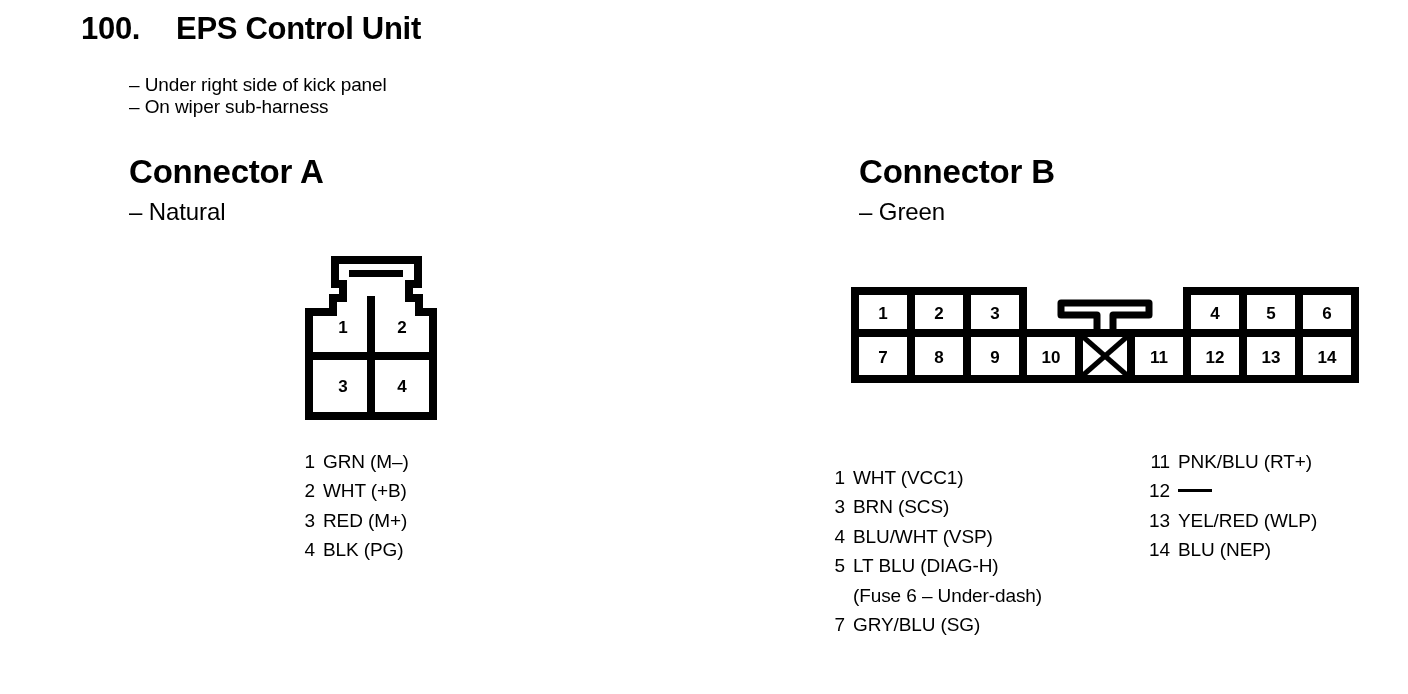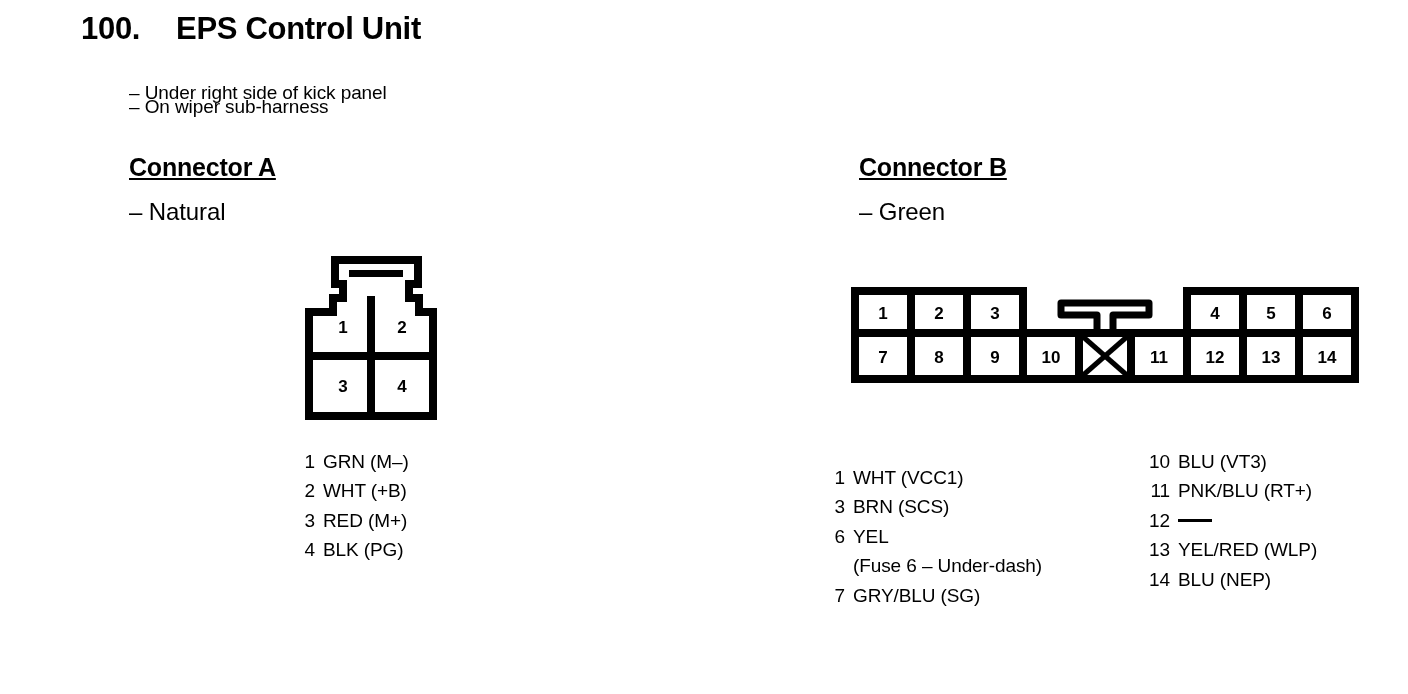--- a/index.html
+++ b/index.html
@@ -31,30 +31,29 @@
     margin-left: 48px;
   }
   #page-title .num { display: inline-block; width: 95px; }
 
   .loc-line {
     left: 129px;
     font-size: 19px;
     white-space: nowrap;
     letter-spacing: -0.1px;
   }
-  #location-line-1 { top: 82px; }
+  #location-line-1 { top: 74px; }
   #location-line-2 { top: 96px; }
 
   
   .conn-heading {
-    font-size: 25px;
+    font-size: 33px;
     font-weight: bold;
     white-space: nowrap;
     letter-spacing: -0.2px;
-    text-decoration: underline;
   }
   .conn-sub {
     font-size: 24px;
     white-space: nowrap;
     letter-spacing: -0.1px;
   }
   #connector-a-heading { left: 129px; top: 153px; }
   #connector-a-color   { left: 129px; top: 198px; }
   #connector-b-heading { left: 859px; top: 153px; }
   #connector-b-color   { left: 859px; top: 198px; }
@@ -240,24 +239,24 @@
     <text class="cell-num-b" x="308" y="76">11</text>
     <text class="cell-num-b" x="364" y="76">12</text>
     <text class="cell-num-b" x="420" y="76">13</text>
     <text class="cell-num-b" x="476" y="76">14</text>
   </svg>
 </div>
 
 <div class="abs pin-list" id="connector-b-pins-left">
   <span class="pin-row"><span class="pin-no">1</span><span class="pin-desc">WHT (VCC1)</span></span>
   <span class="pin-row"><span class="pin-no">3</span><span class="pin-desc">BRN (SCS)</span></span>
-  <span class="pin-row"><span class="pin-no">6</span><span class="pin-desc">YEL</span></span>
+  <span class="pin-row"><span class="pin-no">4</span><span class="pin-desc">BLU/WHT (VSP)</span></span>
+  <span class="pin-row"><span class="pin-no">5</span><span class="pin-desc">LT BLU (DIAG-H)</span></span>
   <span class="pin-cont">(Fuse 6 – Under-dash)</span>
   <span class="pin-row"><span class="pin-no">7</span><span class="pin-desc">GRY/BLU (SG)</span></span>
 </div>
 
 <div class="abs pin-list" id="connector-b-pins-right">
-  <span class="pin-row"><span class="pin-no">10</span><span class="pin-desc">BLU (VT3)</span></span>
   <span class="pin-row"><span class="pin-no">11</span><span class="pin-desc">PNK/BLU (RT+)</span></span>
   <span class="pin-row"><span class="pin-no">12</span><span class="pin-desc"><span class="emdash-rule"></span></span></span>
   <span class="pin-row"><span class="pin-no">13</span><span class="pin-desc">YEL/RED (WLP)</span></span>
   <span class="pin-row"><span class="pin-no">14</span><span class="pin-desc">BLU (NEP)</span></span>
 </div>
 
 </body></html>

